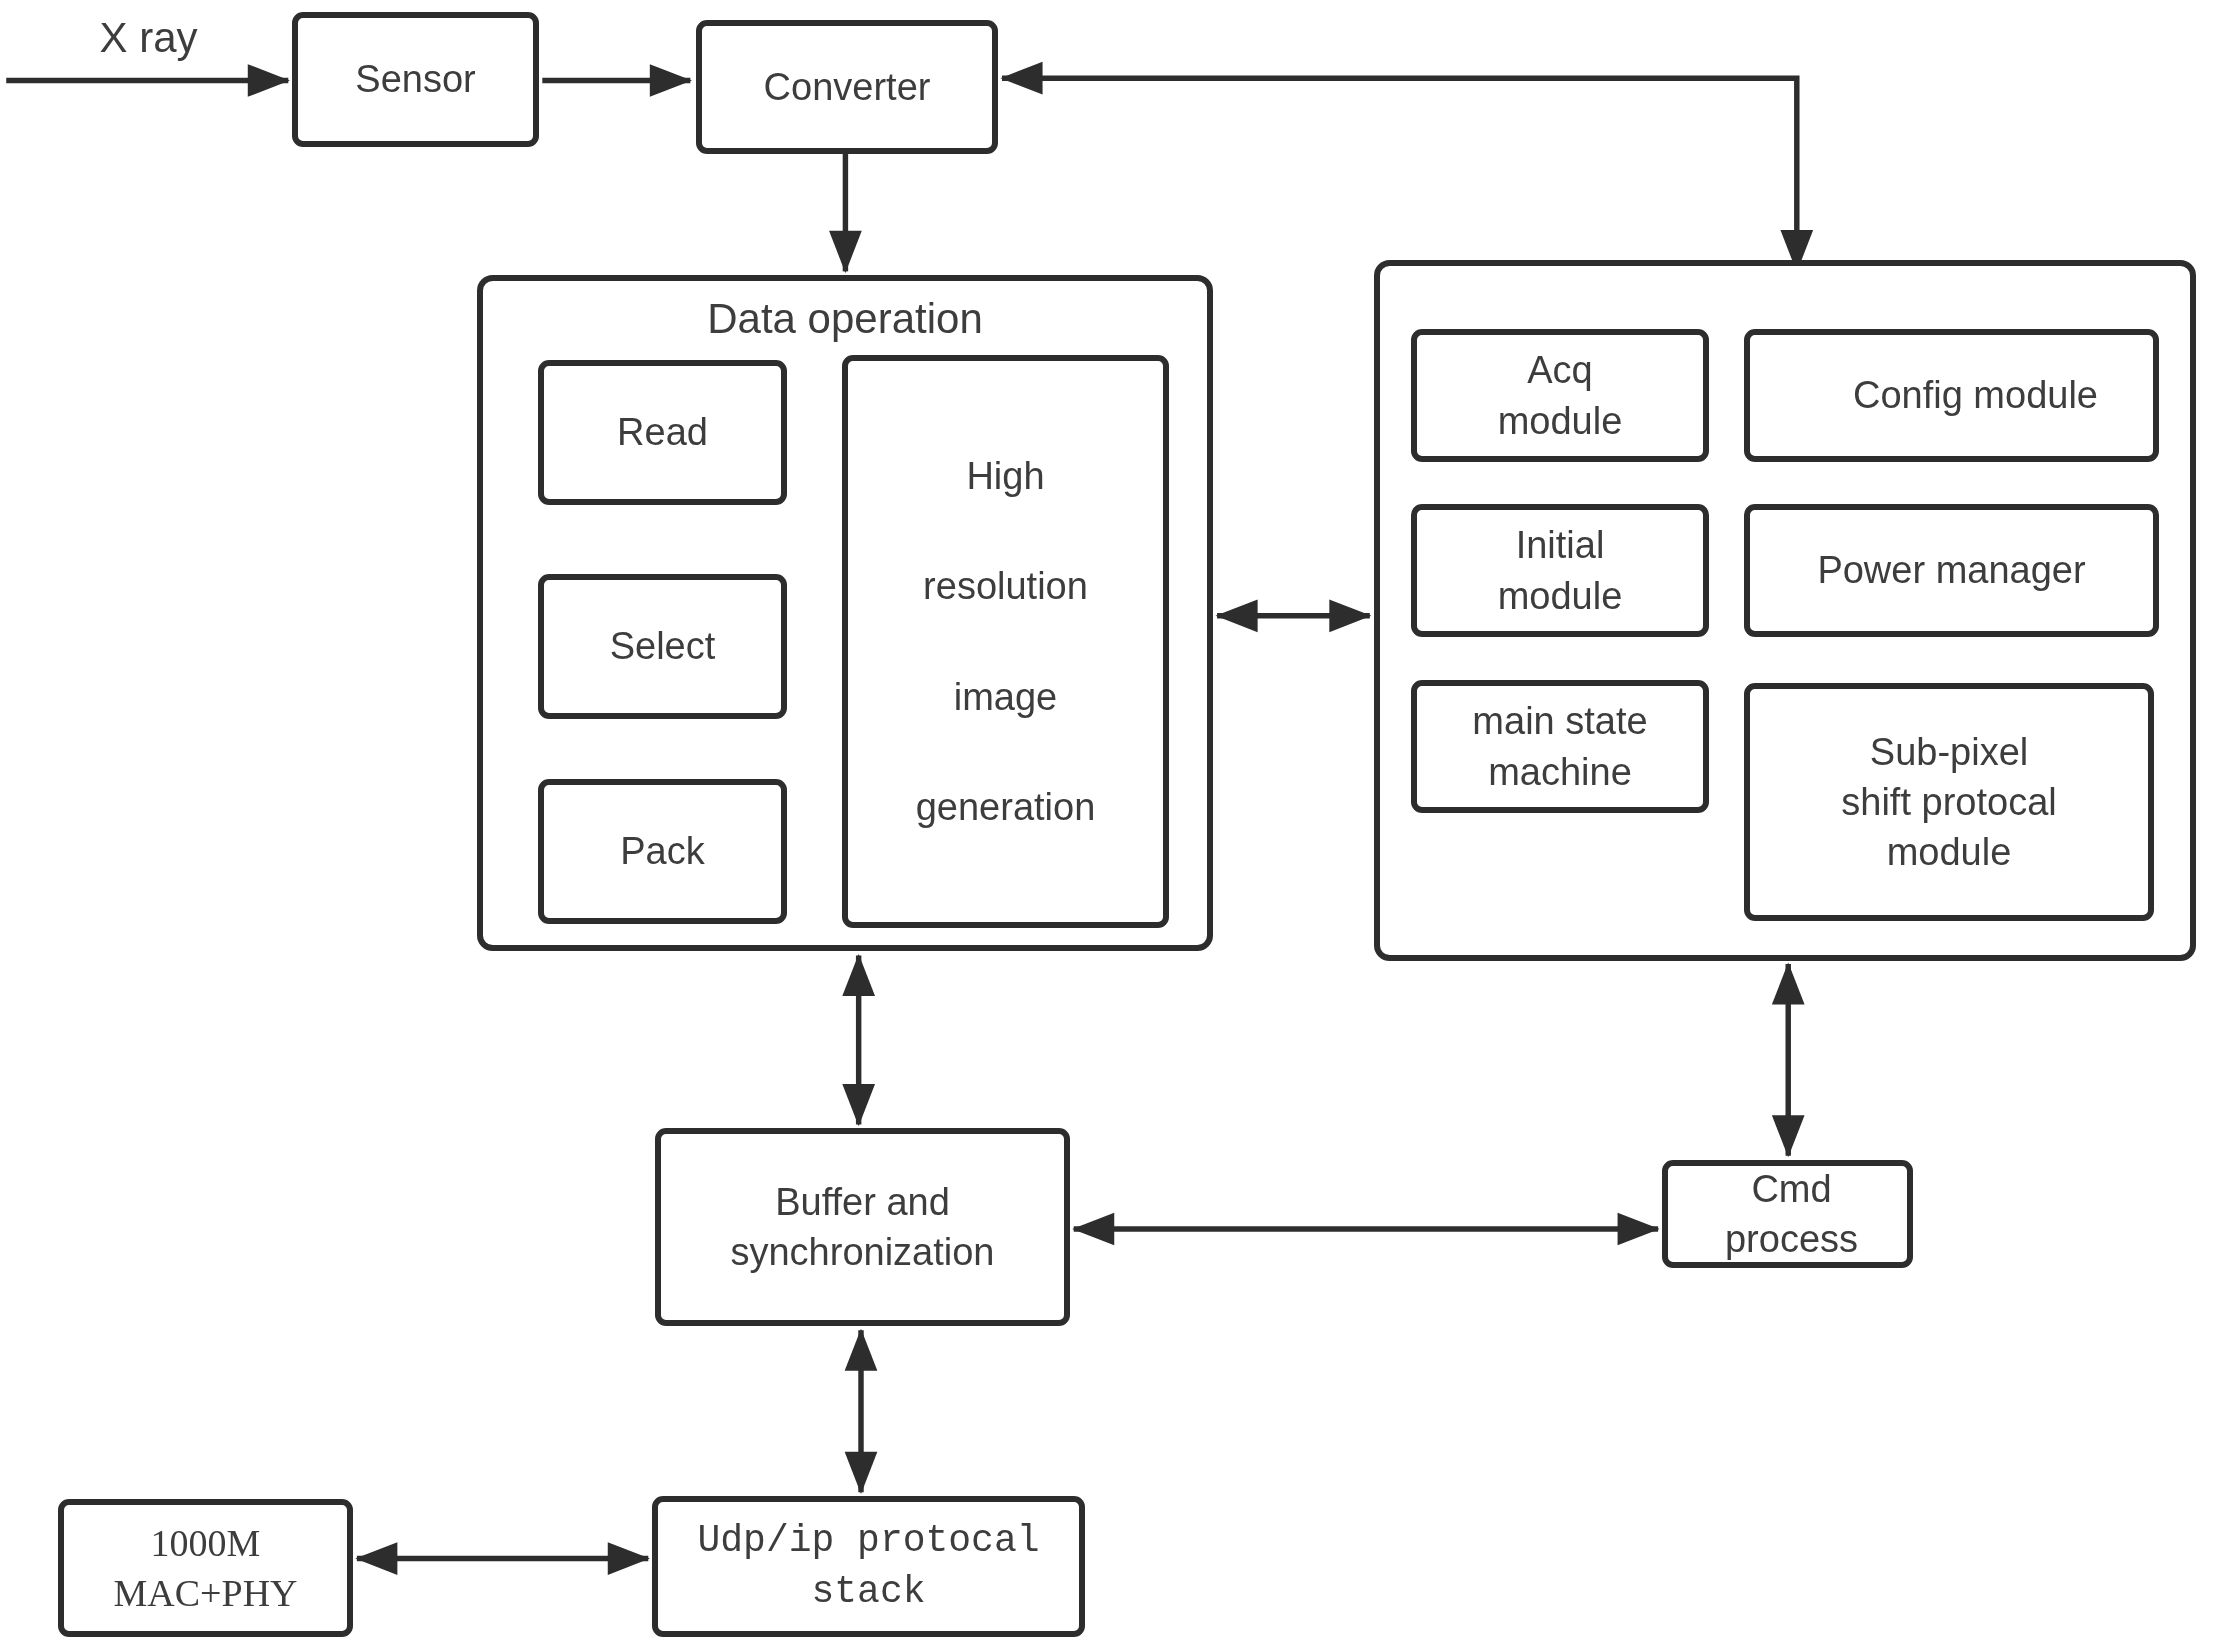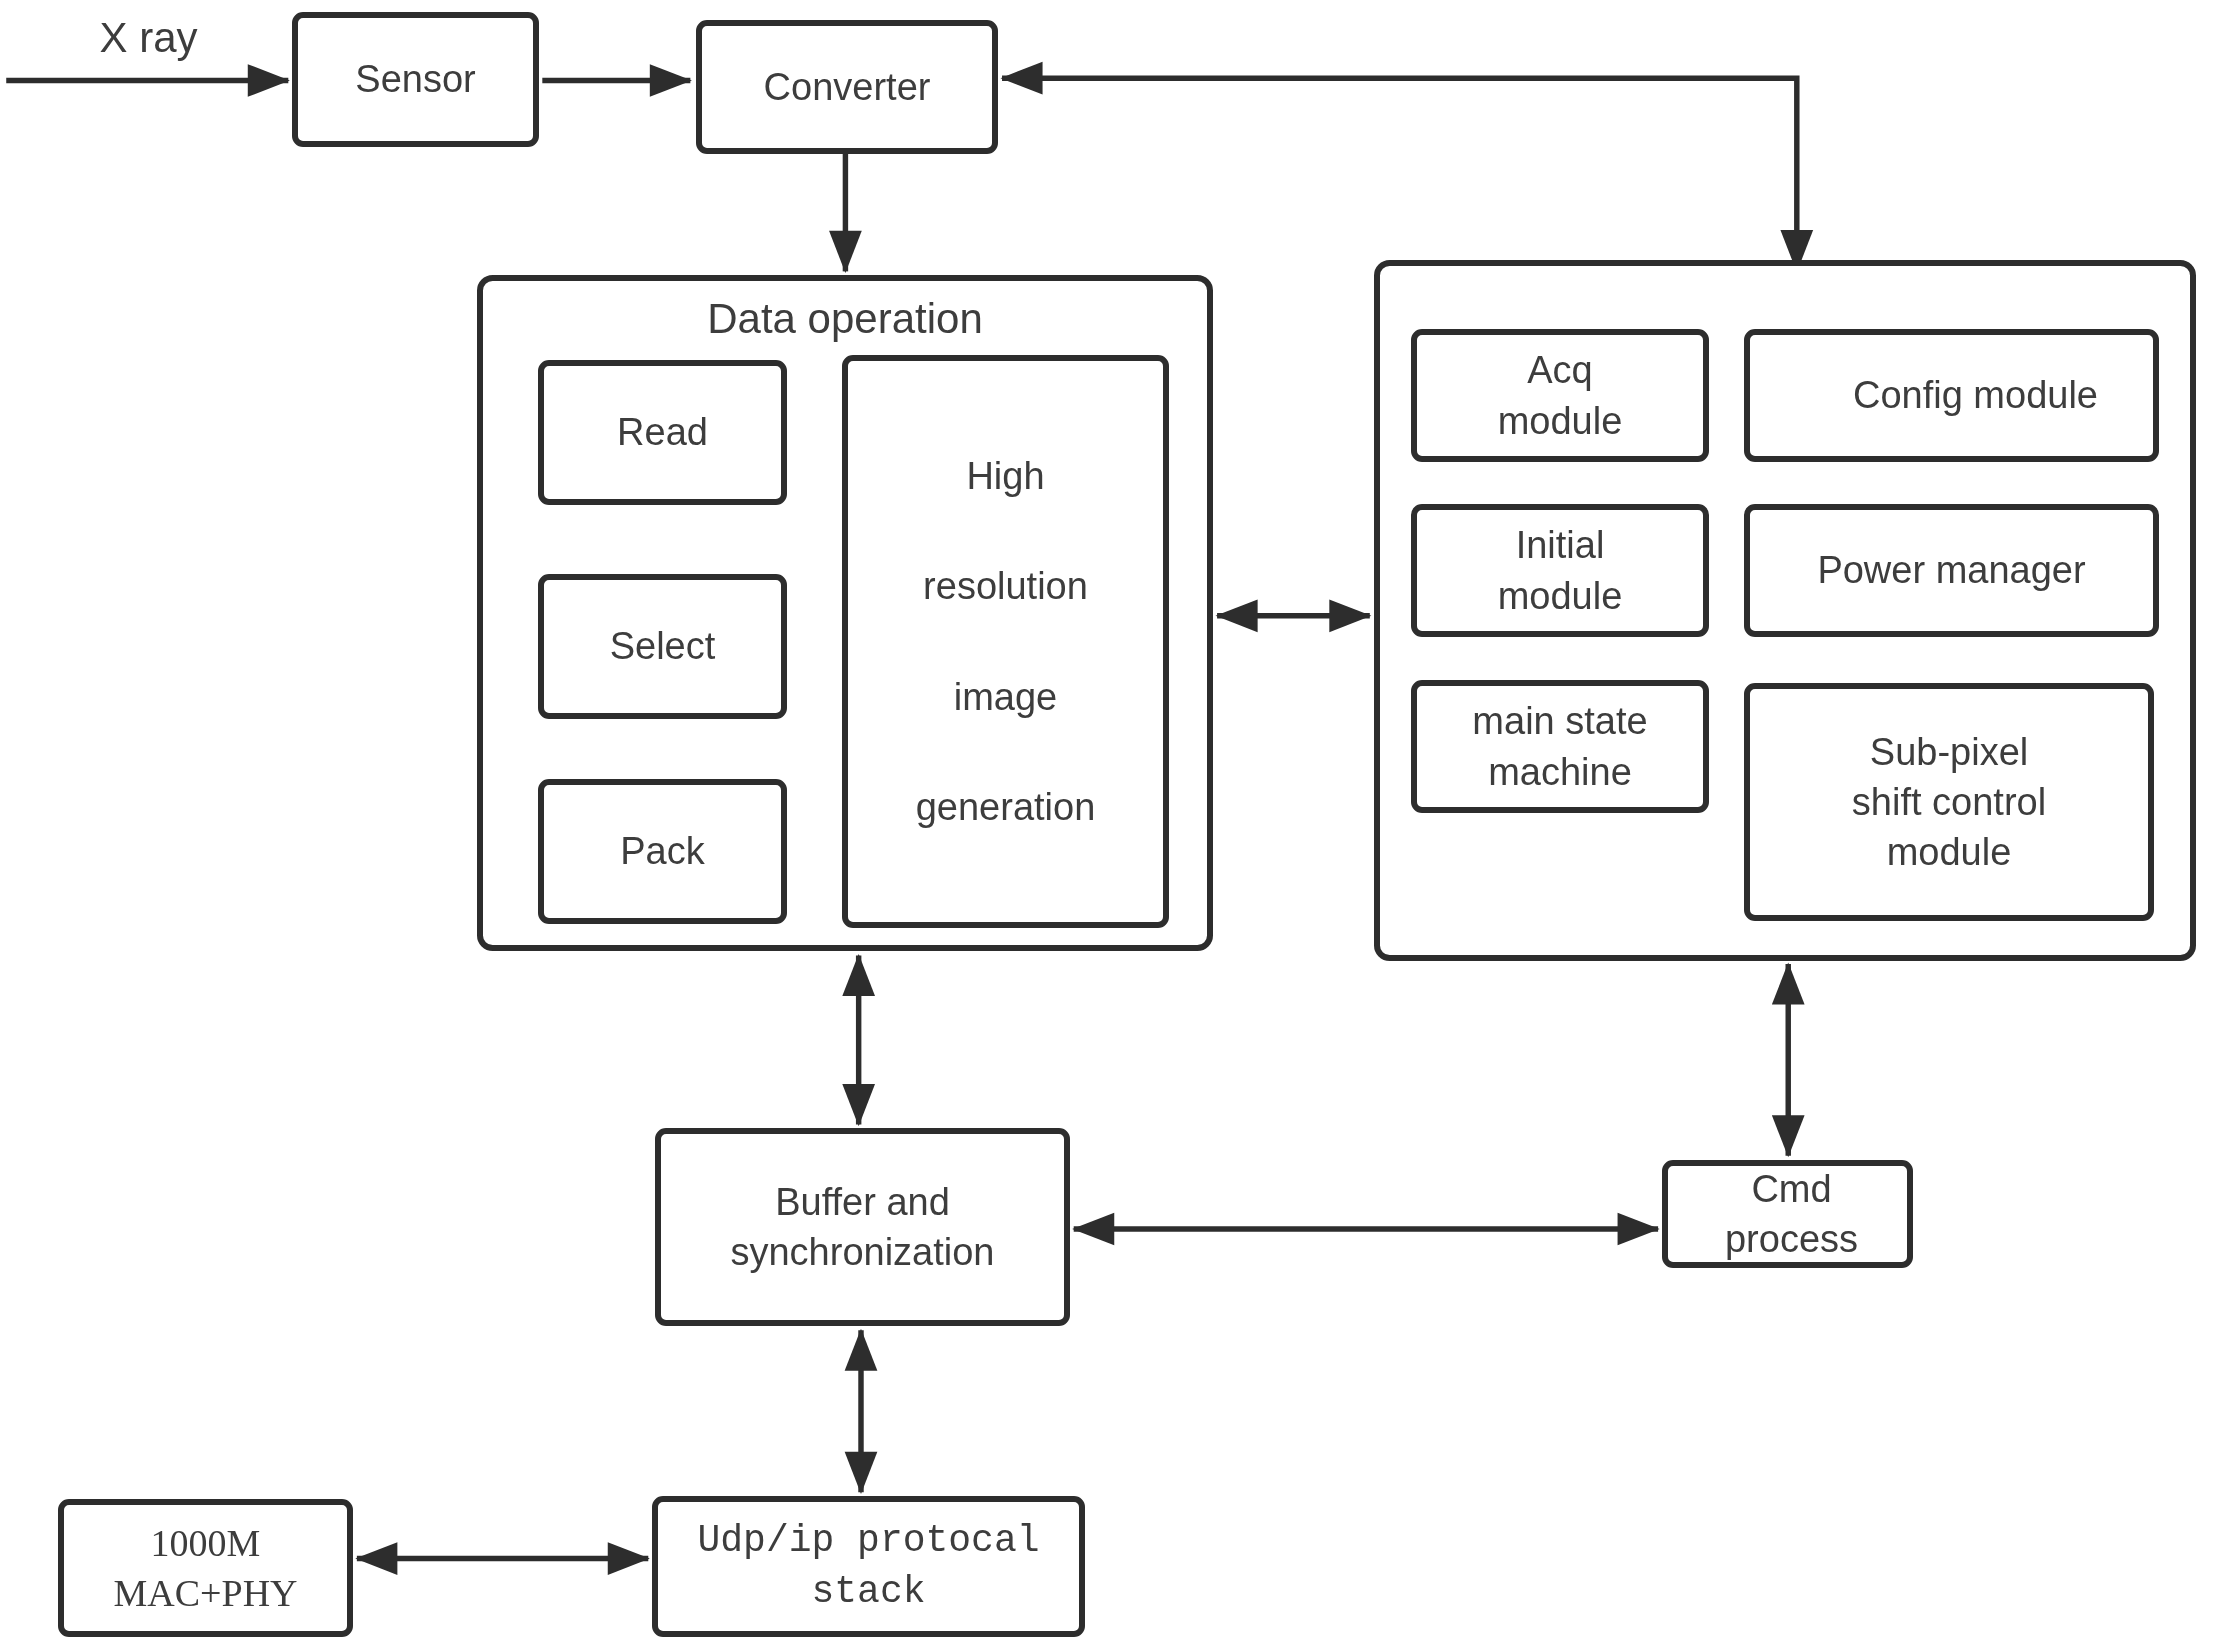--- a/index.html
+++ b/index.html
@@ -118,21 +118,21 @@
 
   <div class="node" style="left:1411px;top:504px;width:298px;height:133px;">Initial
 module</div>
 
   <div class="node" style="left:1744px;top:504px;width:415px;height:133px;">Power manager</div>
 
   <div class="node" style="left:1411px;top:680px;width:298px;height:133px;">main state
 machine</div>
 
   <div class="node" style="left:1744px;top:683px;width:410px;height:238px;">Sub-pixel
-shift control
+shift protocal
 module</div>
 
   <div class="node" style="left:655px;top:1128px;width:415px;height:198px;">Buffer and
 synchronization</div>
 
   <div class="node" style="left:1662px;top:1160px;width:251px;height:108px;padding-left:8px;">Cmd
 process</div>
 
   <div class="node" style="left:58px;top:1499px;width:295px;height:138px;font-family:Liberation Serif, serif;">1000M
 MAC+PHY</div>

